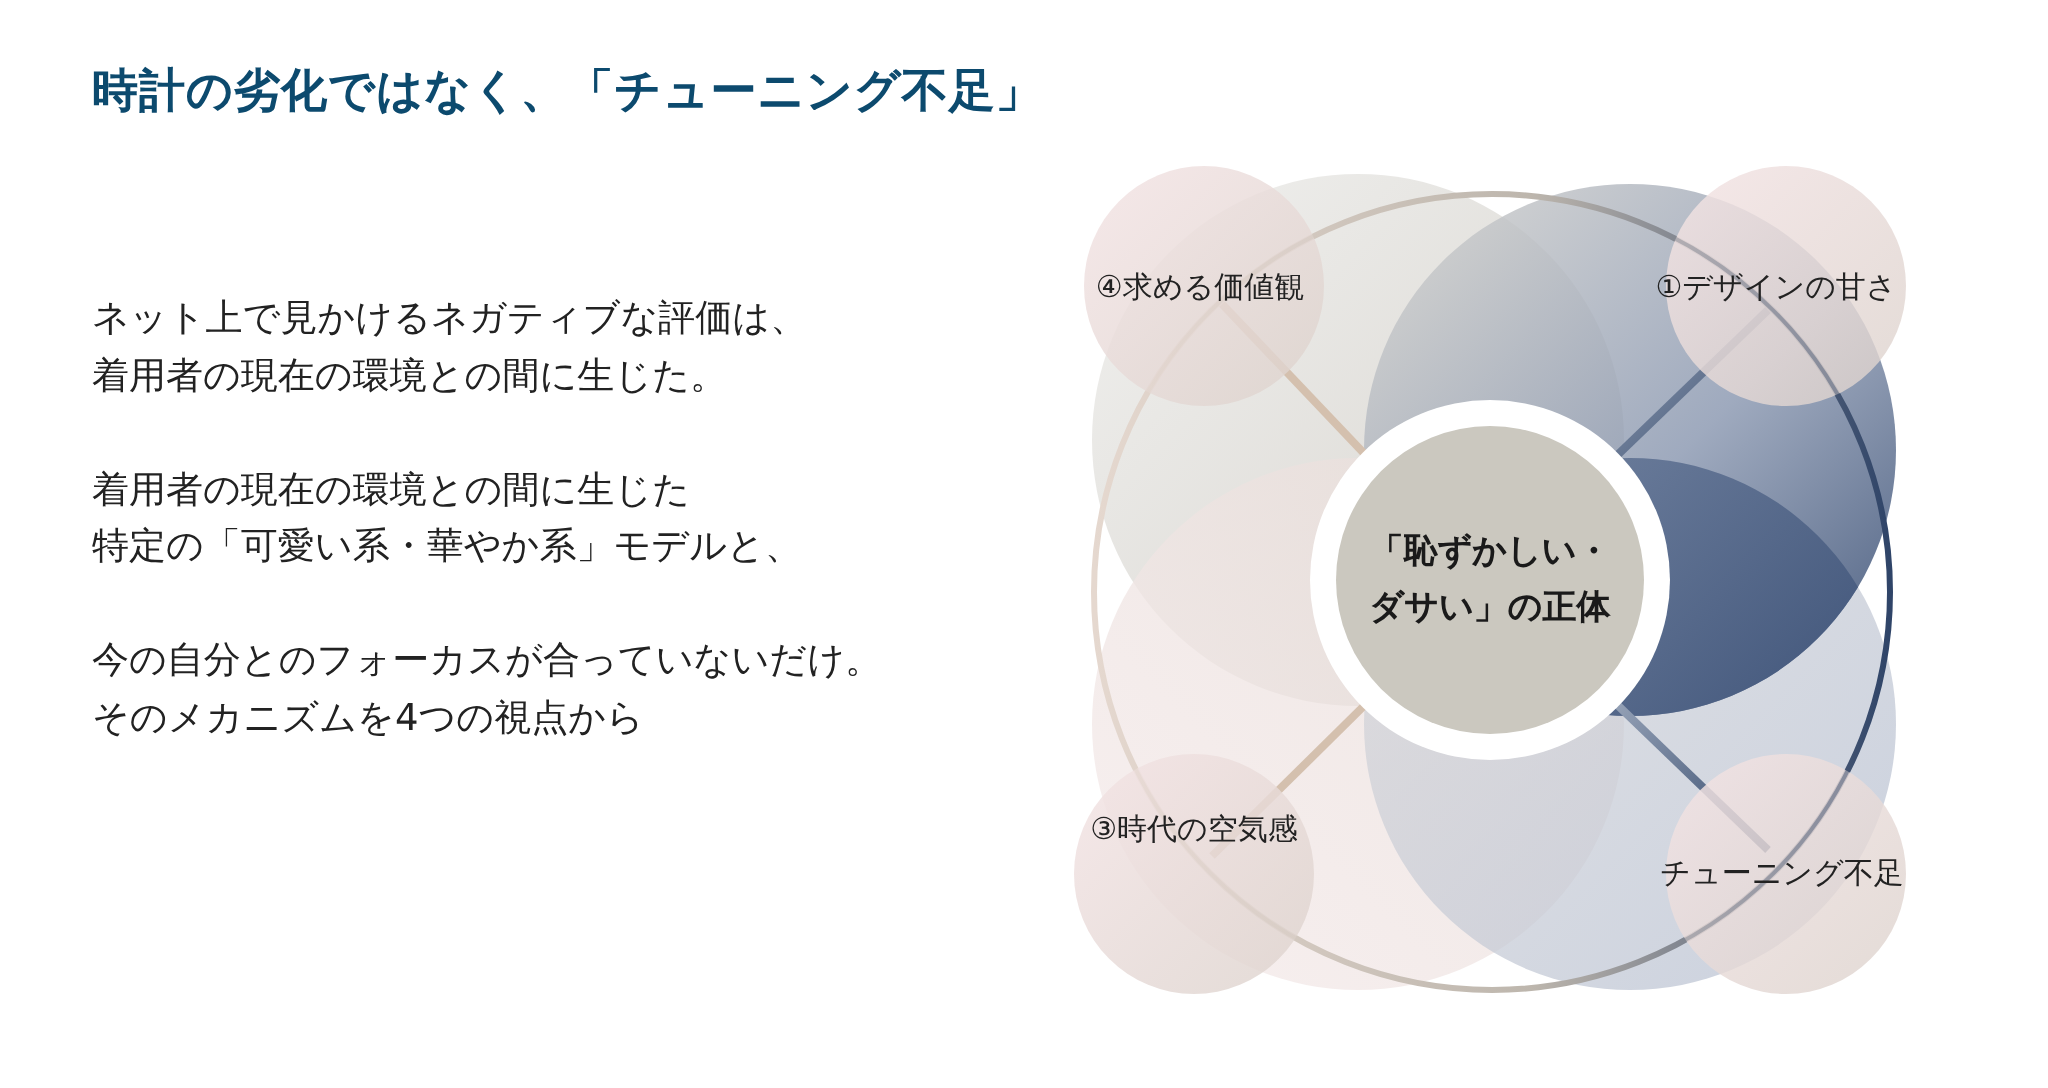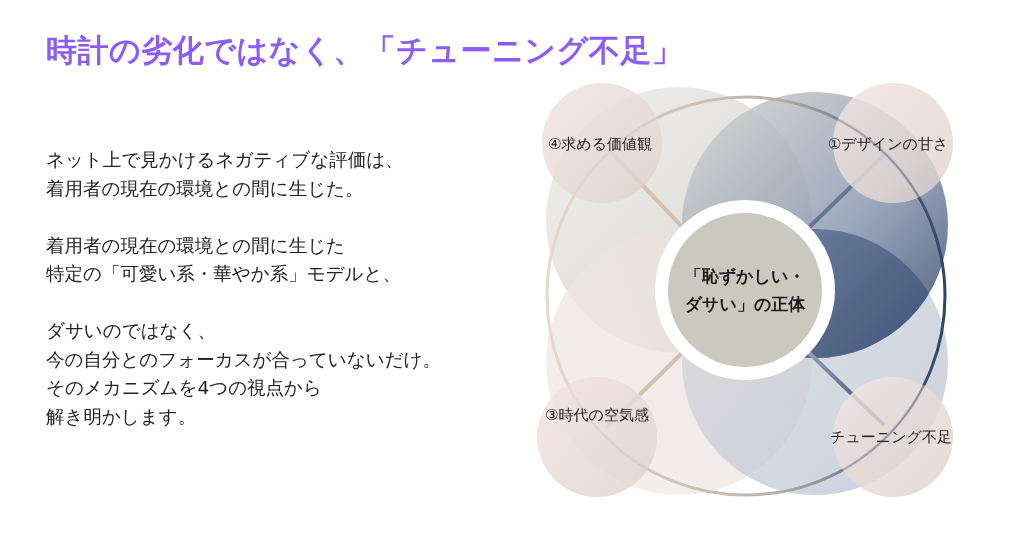--- a/index.html
+++ b/index.html
@@ -14,23 +14,23 @@
       overflow: hidden;
       font-family: "DejaVu Sans", "Liberation Sans", sans-serif;
       color: #1a1a1a;
     }
     .title {
       position: absolute;
       left: 46px;
       top: 30px;
       font-family: "DejaVu Serif", "Liberation Serif", serif;
       font-weight: bold;
-      font-size: 31px;
+      font-size: 23px;
       letter-spacing: 0.5px;
-      color: #8b5cf6;
+      color: #0c4a6e;
       white-space: nowrap;
       margin: 0;
     }
     .body-text {
       position: absolute;
       left: 46px;
       top: 146px;
       width: 460px;
       font-size: 18.5px;
       line-height: 28.5px;
@@ -90,24 +90,22 @@
 <div class="body-text">
   <p class="para">
     <span class="line">ネット上で見かけるネガティブな評価は、</span>
     <span class="line">着用者の現在の環境との間に生じた。</span>
   </p>
   <p class="para">
     <span class="line">着用者の現在の環境との間に生じた</span>
     <span class="line">特定の「可愛い系・華やか系」モデルと、</span>
   </p>
   <p class="para">
-    <span class="line">ダサいのではなく、</span>
     <span class="line">今の自分とのフォーカスが合っていないだけ。</span>
     <span class="line">そのメカニズムを4つの視点から</span>
-    <span class="line">解き明かします。</span>
   </p>
 </div>
 
 <div class="diagram">
   <svg width="1024" height="544" viewBox="0 0 1024 544" xmlns="http://www.w3.org/2000/svg">
     <defs>
       <linearGradient id="gTopRight" x1="0" y1="0" x2="1" y2="1">
         <stop offset="0" stop-color="#d8d6d0" stop-opacity="0.85"></stop>
         <stop offset="0.55" stop-color="#8e9bb3" stop-opacity="0.85"></stop>
         <stop offset="1" stop-color="#3a4f74" stop-opacity="0.95"></stop>

